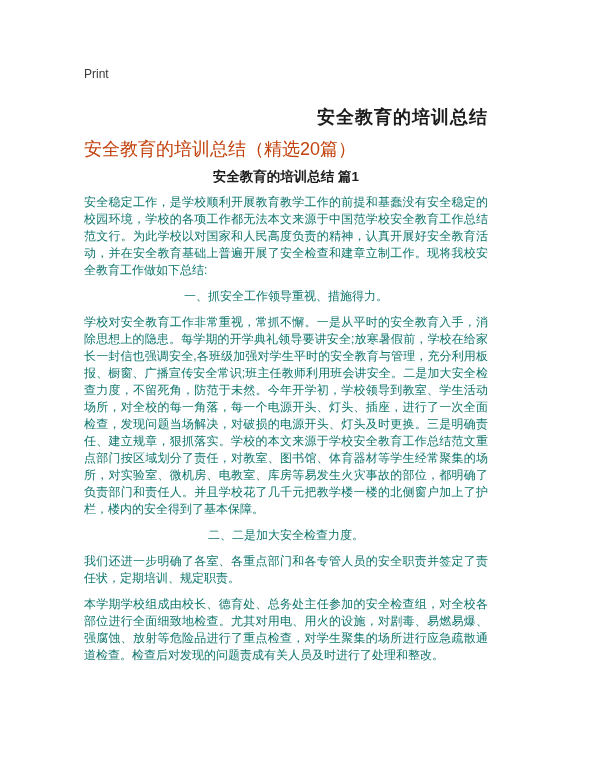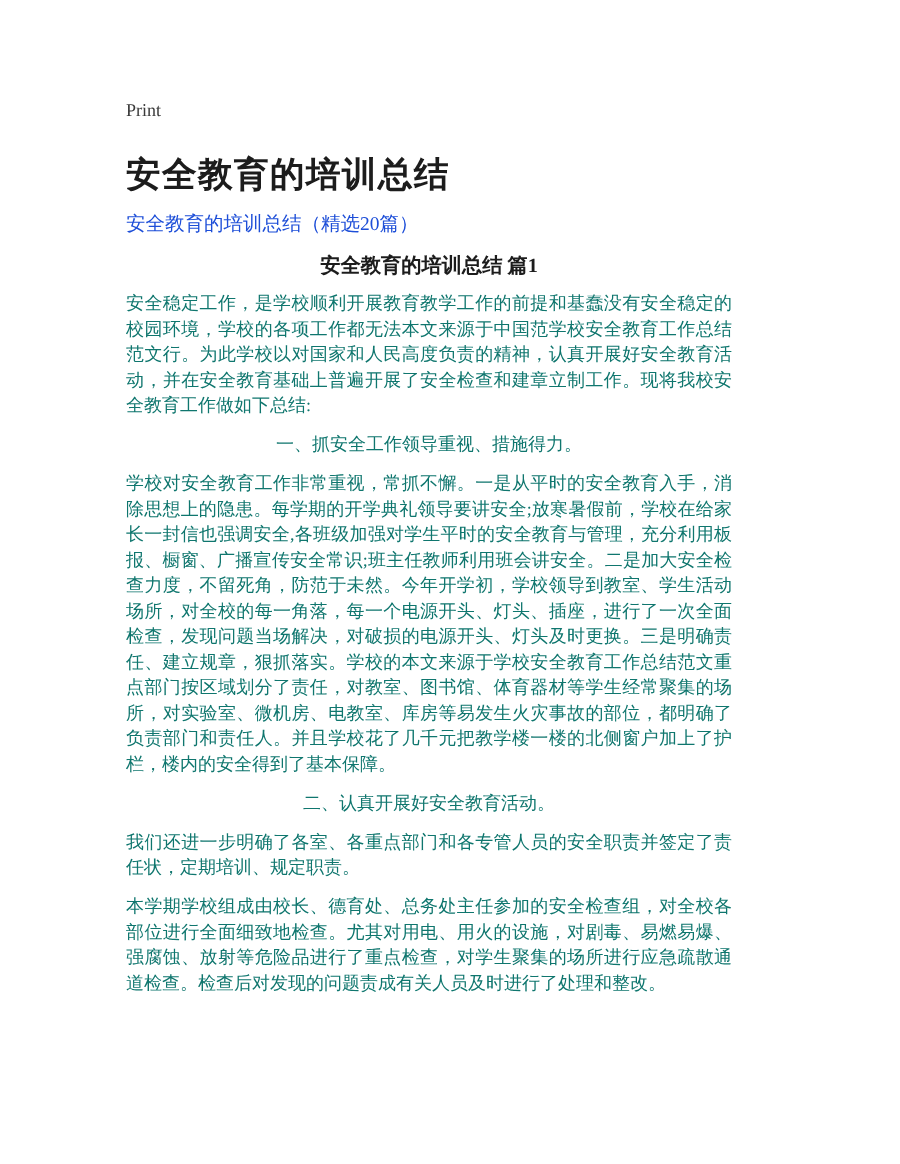--- a/index.html
+++ b/index.html
@@ -6,47 +6,47 @@
     margin: 0;
     padding: 0;
     background: #ffffff;
   }
   .page {
     position: relative;
     width: 536px;
     height: 776px;
     background: #ffffff;
     overflow: hidden;
-    font-family: Liberation Serif, serif;
+    font-family: Liberation Sans, sans-serif;
     color: #2e2e2e;
     box-sizing: border-box;
     padding: 64px 48px 0 84px;
   }
   .print-link {
     display: inline-block;
     font-size: 12px;
     line-height: 14px;
     color: #3a3a3a;
     text-decoration: none;
     cursor: pointer;
   }
   h1.doc-title {
     margin: 24px 0 0 0;
-    text-align: left;
-    font-size: 23px;
+    text-align: right;
+    font-size: 18px;
     line-height: 22px;
     font-weight: bold;
     color: #1c1c1c;
     letter-spacing: 1px;
   }
   p.doc-subtitle {
     margin: 13px 0 0 0;
-    font-size: 13px;
+    font-size: 18px;
     line-height: 16px;
-    color: #1d4ed8;
+    color: #c2410c;
   }
   h2.section-title {
     margin: 11px 0 0 0;
     font-size: 13.5px;
     line-height: 17px;
     font-weight: bold;
     color: #1c1c1c;
     text-align: center;
   }
   p.body-para, p.sub-heading {
@@ -74,20 +74,20 @@
   <p class="doc-subtitle">安全教育的培训总结（精选20篇）</p>
 
   <h2 class="section-title">安全教育的培训总结 篇1</h2>
 
   <p class="body-para">安全稳定工作，是学校顺利开展教育教学工作的前提和基蠢没有安全稳定的校园环境，学校的各项工作都无法本文来源于中国范学校安全教育工作总结范文行。为此学校以对国家和人民高度负责的精神，认真开展好安全教育活动，并在安全教育基础上普遍开展了安全检查和建章立制工作。现将我校安全教育工作做如下总结:</p>
 
   <p class="sub-heading">一、抓安全工作领导重视、措施得力。</p>
 
   <p class="body-para">学校对安全教育工作非常重视，常抓不懈。一是从平时的安全教育入手，消除思想上的隐患。每学期的开学典礼领导要讲安全;放寒暑假前，学校在给家长一封信也强调安全,各班级加强对学生平时的安全教育与管理，充分利用板报、橱窗、广播宣传安全常识;班主任教师利用班会讲安全。二是加大安全检查力度，不留死角，防范于未然。今年开学初，学校领导到教室、学生活动场所，对全校的每一角落，每一个电源开头、灯头、插座，进行了一次全面检查，发现问题当场解决，对破损的电源开头、灯头及时更换。三是明确责任、建立规章，狠抓落实。学校的本文来源于学校安全教育工作总结范文重点部门按区域划分了责任，对教室、图书馆、体育器材等学生经常聚集的场所，对实验室、微机房、电教室、库房等易发生火灾事故的部位，都明确了负责部门和责任人。并且学校花了几千元把教学楼一楼的北侧窗户加上了护栏，楼内的安全得到了基本保障。</p>
 
-  <p class="sub-heading">二、认真开展好安全教育活动。</p>
+  <p class="sub-heading">二、二是加大安全检查力度。</p>
 
   <p class="body-para">我们还进一步明确了各室、各重点部门和各专管人员的安全职责并签定了责任状，定期培训、规定职责。</p>
 
   <p class="body-para">本学期学校组成由校长、德育处、总务处主任参加的安全检查组，对全校各部位进行全面细致地检查。尤其对用电、用火的设施，对剧毒、易燃易爆、强腐蚀、放射等危险品进行了重点检查，对学生聚集的场所进行应急疏散通道检查。检查后对发现的问题责成有关人员及时进行了处理和整改。</p>
 
 
 </div>
 
 </body></html>

